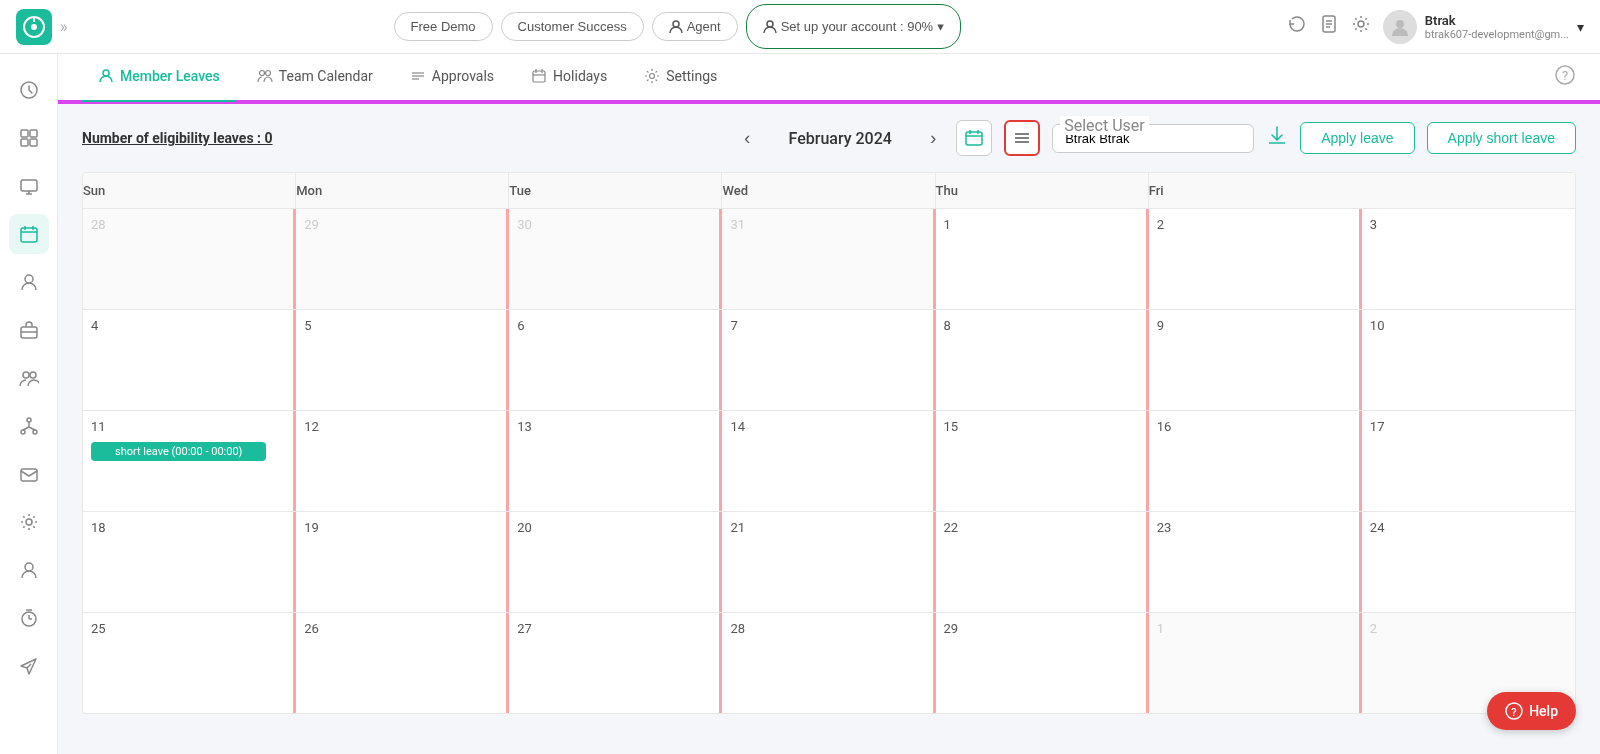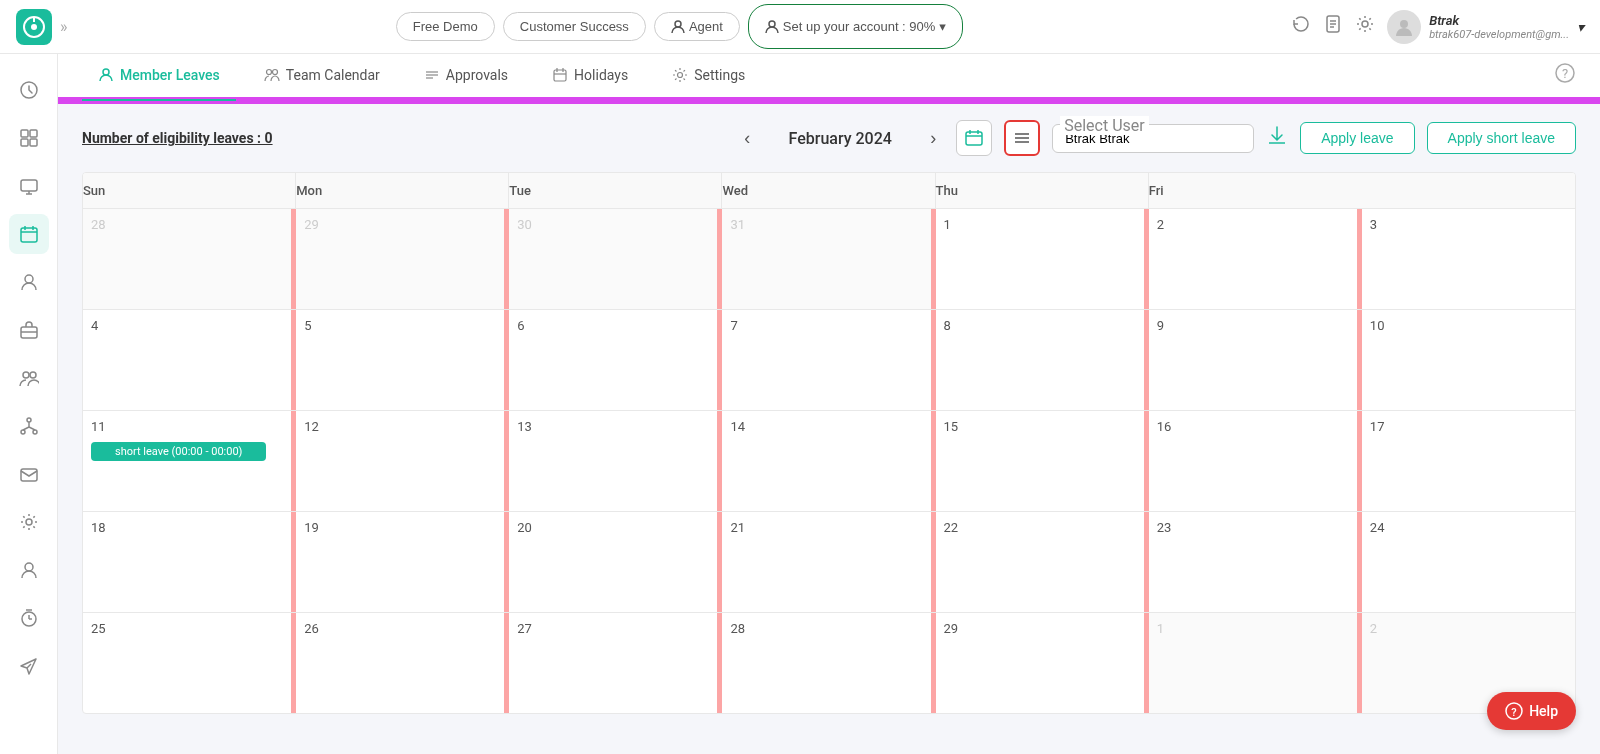--- a/index.html
+++ b/index.html
@@ -13,21 +13,21 @@
       position: fixed; top: 0; left: 0; right: 0; z-index: 100;
     }
     .top-header-left { display: flex; align-items: center; gap: 8px; }
     .logo-icon { width: 36px; height: 36px; background: #1abc9c; border-radius: 8px; display: flex; align-items: center; justify-content: center; color: #fff; font-size: 18px; font-weight: bold; }
     .logo-arrows { color: #aaa; font-size: 16px; }
     .top-header-center { display: flex; align-items: center; gap: 8px; }
     .btn-free-demo { border: 1px solid #ccc; background: #fff; padding: 6px 16px; border-radius: 20px; cursor: pointer; font-size: 13px; color: #555; }
     .btn-customer-success { border: 1px solid #ccc; background: #fff; padding: 6px 16px; border-radius: 20px; cursor: pointer; font-size: 13px; color: #555; }
     .btn-agent { border: 1px solid #ccc; background: #fff; padding: 6px 16px; border-radius: 20px; cursor: pointer; font-size: 13px; color: #555; display: flex; align-items: center; gap: 4px; }
     .btn-setup { border: 1px solid #15803d; background: #fff; padding: 14px 16px; border-radius: 20px; cursor: pointer; font-size: 13px; color: #555; display: flex; align-items: center; gap: 4px; }
-    .top-header-right { display: flex; align-items: center; gap: 12px; font-style: italic; }
+    .top-header-right { display: flex; align-items: center; gap: 12px; }
     .icon-btn { background: none; border: none; cursor: pointer; color: #555; font-size: 18px; }
     .user-info { display: flex; align-items: center; gap: 8px; cursor: pointer; }
     .avatar { width: 34px; height: 34px; border-radius: 50%; background: #ddd; display: flex; align-items: center; justify-content: center; color: #888; font-size: 16px; }
     .user-name { font-weight: 600; font-size: 13px; }
     .user-email { font-size: 11px; color: #888; }
 
     
     .sidebar {
       position: fixed; top: 54px; left: 0; bottom: 0; width: 58px;
       background: #fff; border-right: 1px solid #e8e8e8;
@@ -40,22 +40,22 @@
     }
     .sidebar-item.active { background: #e8f8f5; color: #1abc9c; }
 
     
     .main-content {
       margin-top: 54px; margin-left: 58px; padding: 0;
     }
 
     
     .tab-bar {
-      background: #fff; border-bottom: 7px solid #d946ef;
-      display: flex; align-items: center; padding: 0 24px; height: 50px; gap: 12px;
+      background: #fff; border-bottom: 4px solid #d946ef;
+      display: flex; align-items: center; padding: 0 24px; height: 50px; gap: 5px;
     }
     .tab-item {
       display: flex; align-items: center; gap: 6px; padding: 0 16px; height: 50px;
       cursor: pointer; color: #555; font-size: 14px; border-bottom: 2px solid transparent;
       white-space: nowrap;
     }
     .tab-item.active { color: #1abc9c; border-bottom: 2px solid #1abc9c; font-weight: 500; }
     .help-icon-corner { margin-left: auto; color: #aaa; font-size: 20px; cursor: pointer; }
 
     
@@ -78,21 +78,21 @@
     .apply-short-leave-btn { border: 1px solid #1abc9c; background: #fff; color: #1abc9c; padding: 7px 20px; border-radius: 6px; cursor: pointer; font-size: 14px; }
 
     
     .calendar-grid { background: #fff; border: 1px solid #e8e8e8; border-radius: 4px; overflow: hidden; }
     .calendar-header-row { display: grid; grid-template-columns: repeat(7, 1fr); background: #f9f9f9; }
     .calendar-day-header { text-align: left; padding: 10px 0; font-size: 13px; font-weight: 500; color: #555; border-right: 1px solid #e8e8e8; }
     .calendar-day-header:last-child { border-right: none; }
     .calendar-weeks { display: flex; flex-direction: column; }
     .calendar-week { display: grid; grid-template-columns: repeat(7, 1fr); border-top: 1px solid #e8e8e8; }
     .calendar-cell {
-      min-height: 100px; padding: 8px; border-right: 5px solid #fca5a5;
+      min-height: 100px; padding: 8px; border-right: 3px solid #fca5a5;
       position: relative; vertical-align: top;
     }
     .calendar-cell:last-child { border-right: none; }
     .calendar-cell.outside-month { background: #fafafa; }
     .day-number { font-size: 13px; color: #555; margin-bottom: 4px; }
     .day-number.outside { color: #ccc; }
     .short-leave-badge {
       background: #1abc9c; color: #fff; border-radius: 4px; padding: 3px 24px;
       font-size: 11px; display: inline-block; margin-top: 4px; white-space: nowrap;
     }

